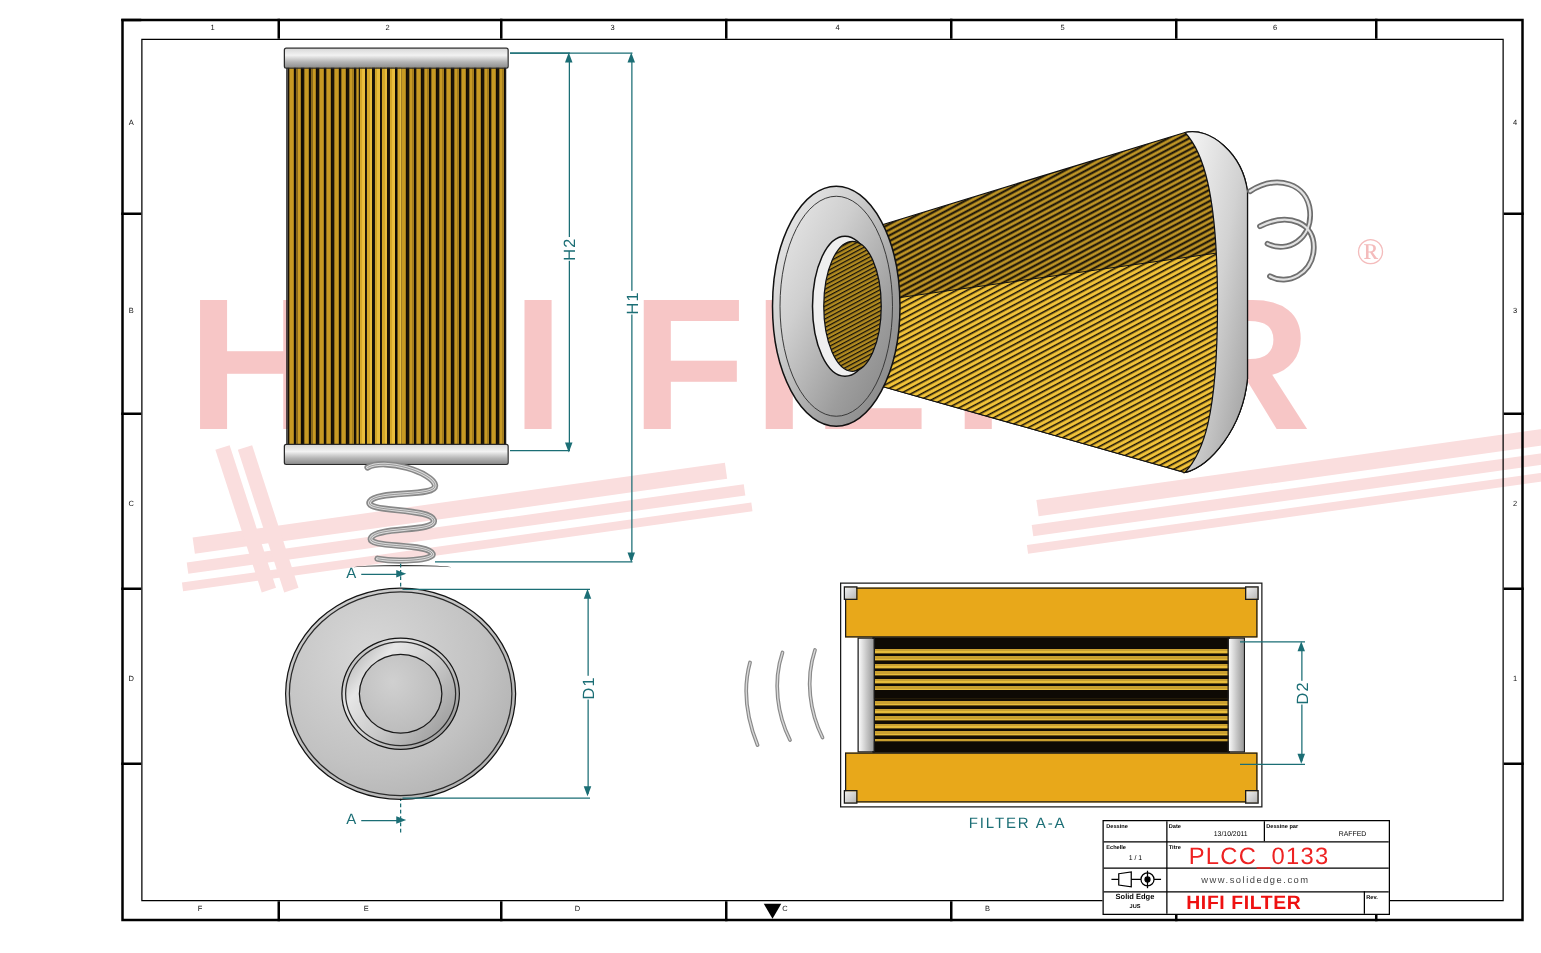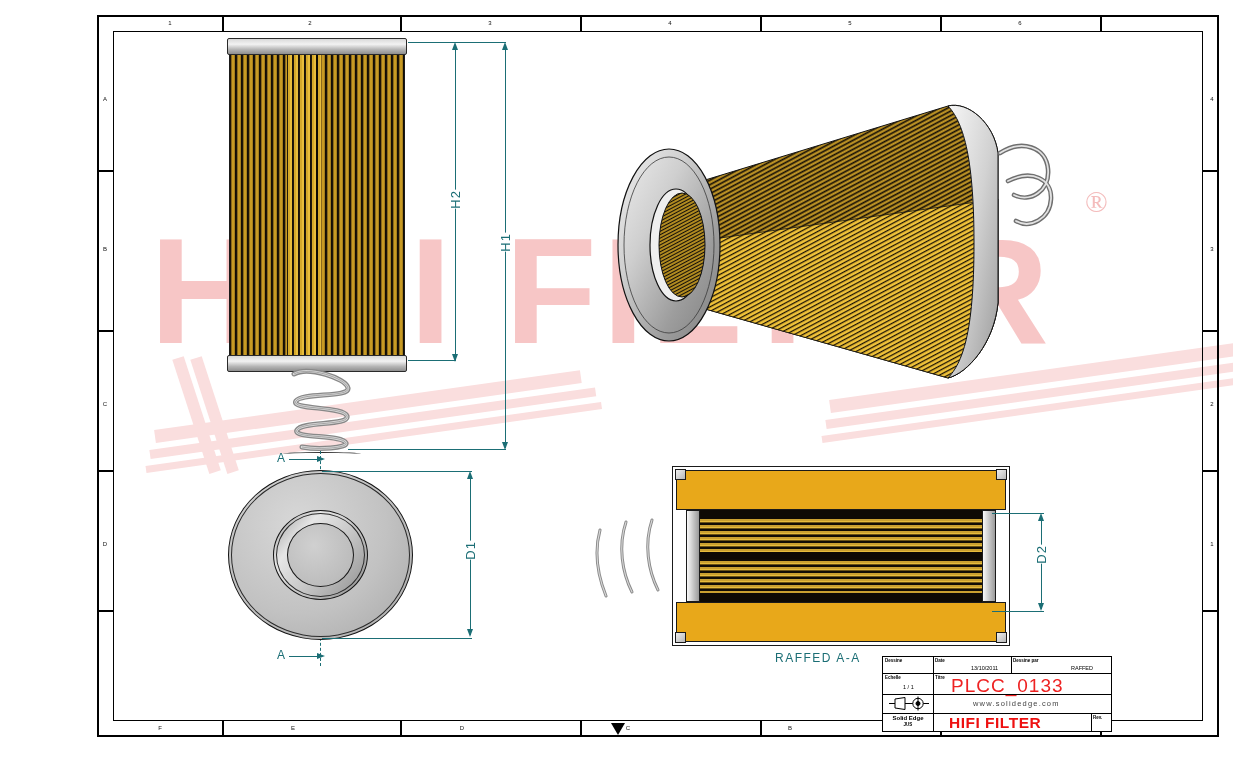--- a/index.html
+++ b/index.html
@@ -109,21 +109,21 @@
   .tb{position:absolute;left:882px;top:656px;width:230px;height:76px;
       border:1.5px solid #000;box-sizing:border-box;background:#fff;}
   .tb-hdr{position:absolute;left:2px;top:0px;font-size:4.5px;font-weight:bold;color:#000;
           font-family:"Liberation Sans",sans-serif;line-height:5px;}
   .tb-val{position:absolute;font-size:5.5px;color:#000;font-family:"Liberation Sans",sans-serif;}
   .tb-vline{position:absolute;width:1px;background:#000;}
   .tb-hline{position:absolute;height:1px;background:#000;}
   .pn{position:absolute;color:#ee2222;font-size:19px;font-family:"Liberation Sans",sans-serif;
       letter-spacing:1px;white-space:nowrap;}
   .se-url{position:absolute;color:#444;font-size:7.5px;letter-spacing:1.2px;
-          font-family:"Liberation Sans",sans-serif;white-space:nowrap;margin-left:12px;}
+          font-family:"Liberation Sans",sans-serif;white-space:nowrap;}
   .brand{position:absolute;color:#ee1111;font-size:15.5px;font-weight:bold;letter-spacing:0.5px;
          font-family:"Liberation Sans",sans-serif;white-space:nowrap;}
   .se-name{position:absolute;font-size:6px;font-weight:bold;color:#000;
            font-family:"Liberation Sans",sans-serif;text-align:center;width:78px;}
   .tri{position:absolute;width:0;height:0;border-left:7px solid transparent;
        border-right:7px solid transparent;border-top:12px solid #000;}
 </style>
 </head>
 <body>
 
@@ -323,21 +323,21 @@
       <path d="M34,12 C26,36 30,62 40,82"></path>
       <path d="M60,10 C52,34 56,60 66,80"></path>
     </g>
     <g fill="none" stroke="#d8d8d8" stroke-width="1.1" stroke-linecap="round">
       <path d="M8,20 C2,42 6,66 14,86"></path>
       <path d="M34,12 C26,36 30,62 40,82"></path>
       <path d="M60,10 C52,34 56,60 66,80"></path>
     </g>
   </svg>
 
-  <div class="coupe" style="left:775px;top:651px;">RAFFED A-A</div>
+  <div class="coupe" style="left:775px;top:651px;">FILTER A-A</div>
 
   <div class="dim dimv" style="left:1041px;top:517px;height:92px;"></div>
   <div class="arrow-up" style="left:1038px;top:513px;"></div>
   <div class="arrow-dn" style="left:1038px;top:603px;"></div>
   <div class="dim dimh" style="left:992px;top:513px;width:52px;"></div>
   <div class="dim dimh" style="left:992px;top:611px;width:52px;"></div>
   <div class="dlabel vert" style="left:1033px;top:545px;">D2</div>
 
   <div class="tb">
 

